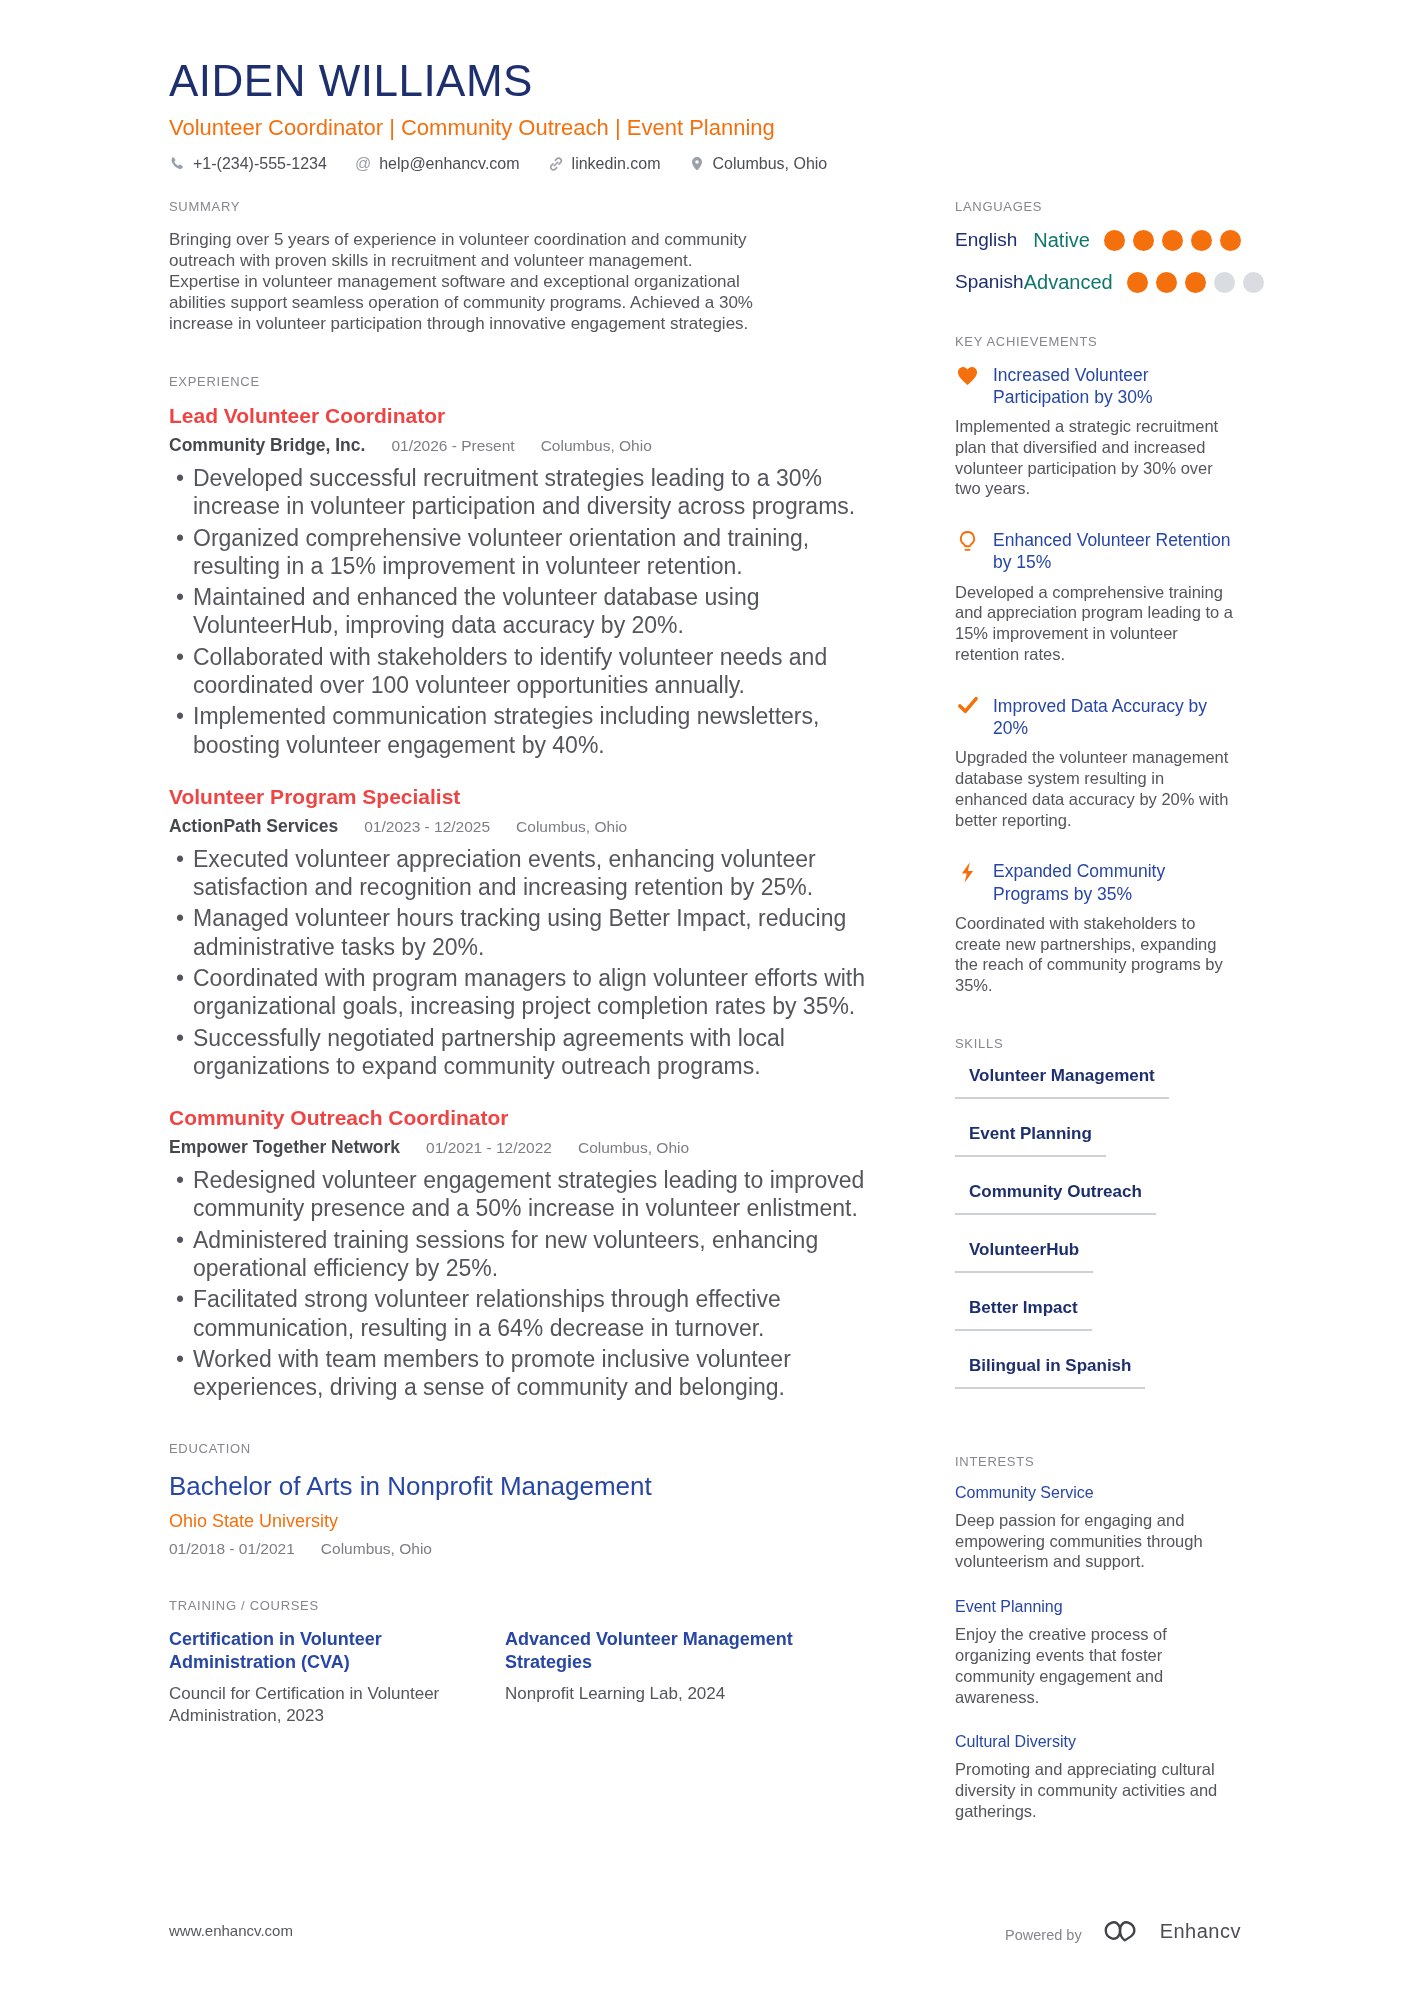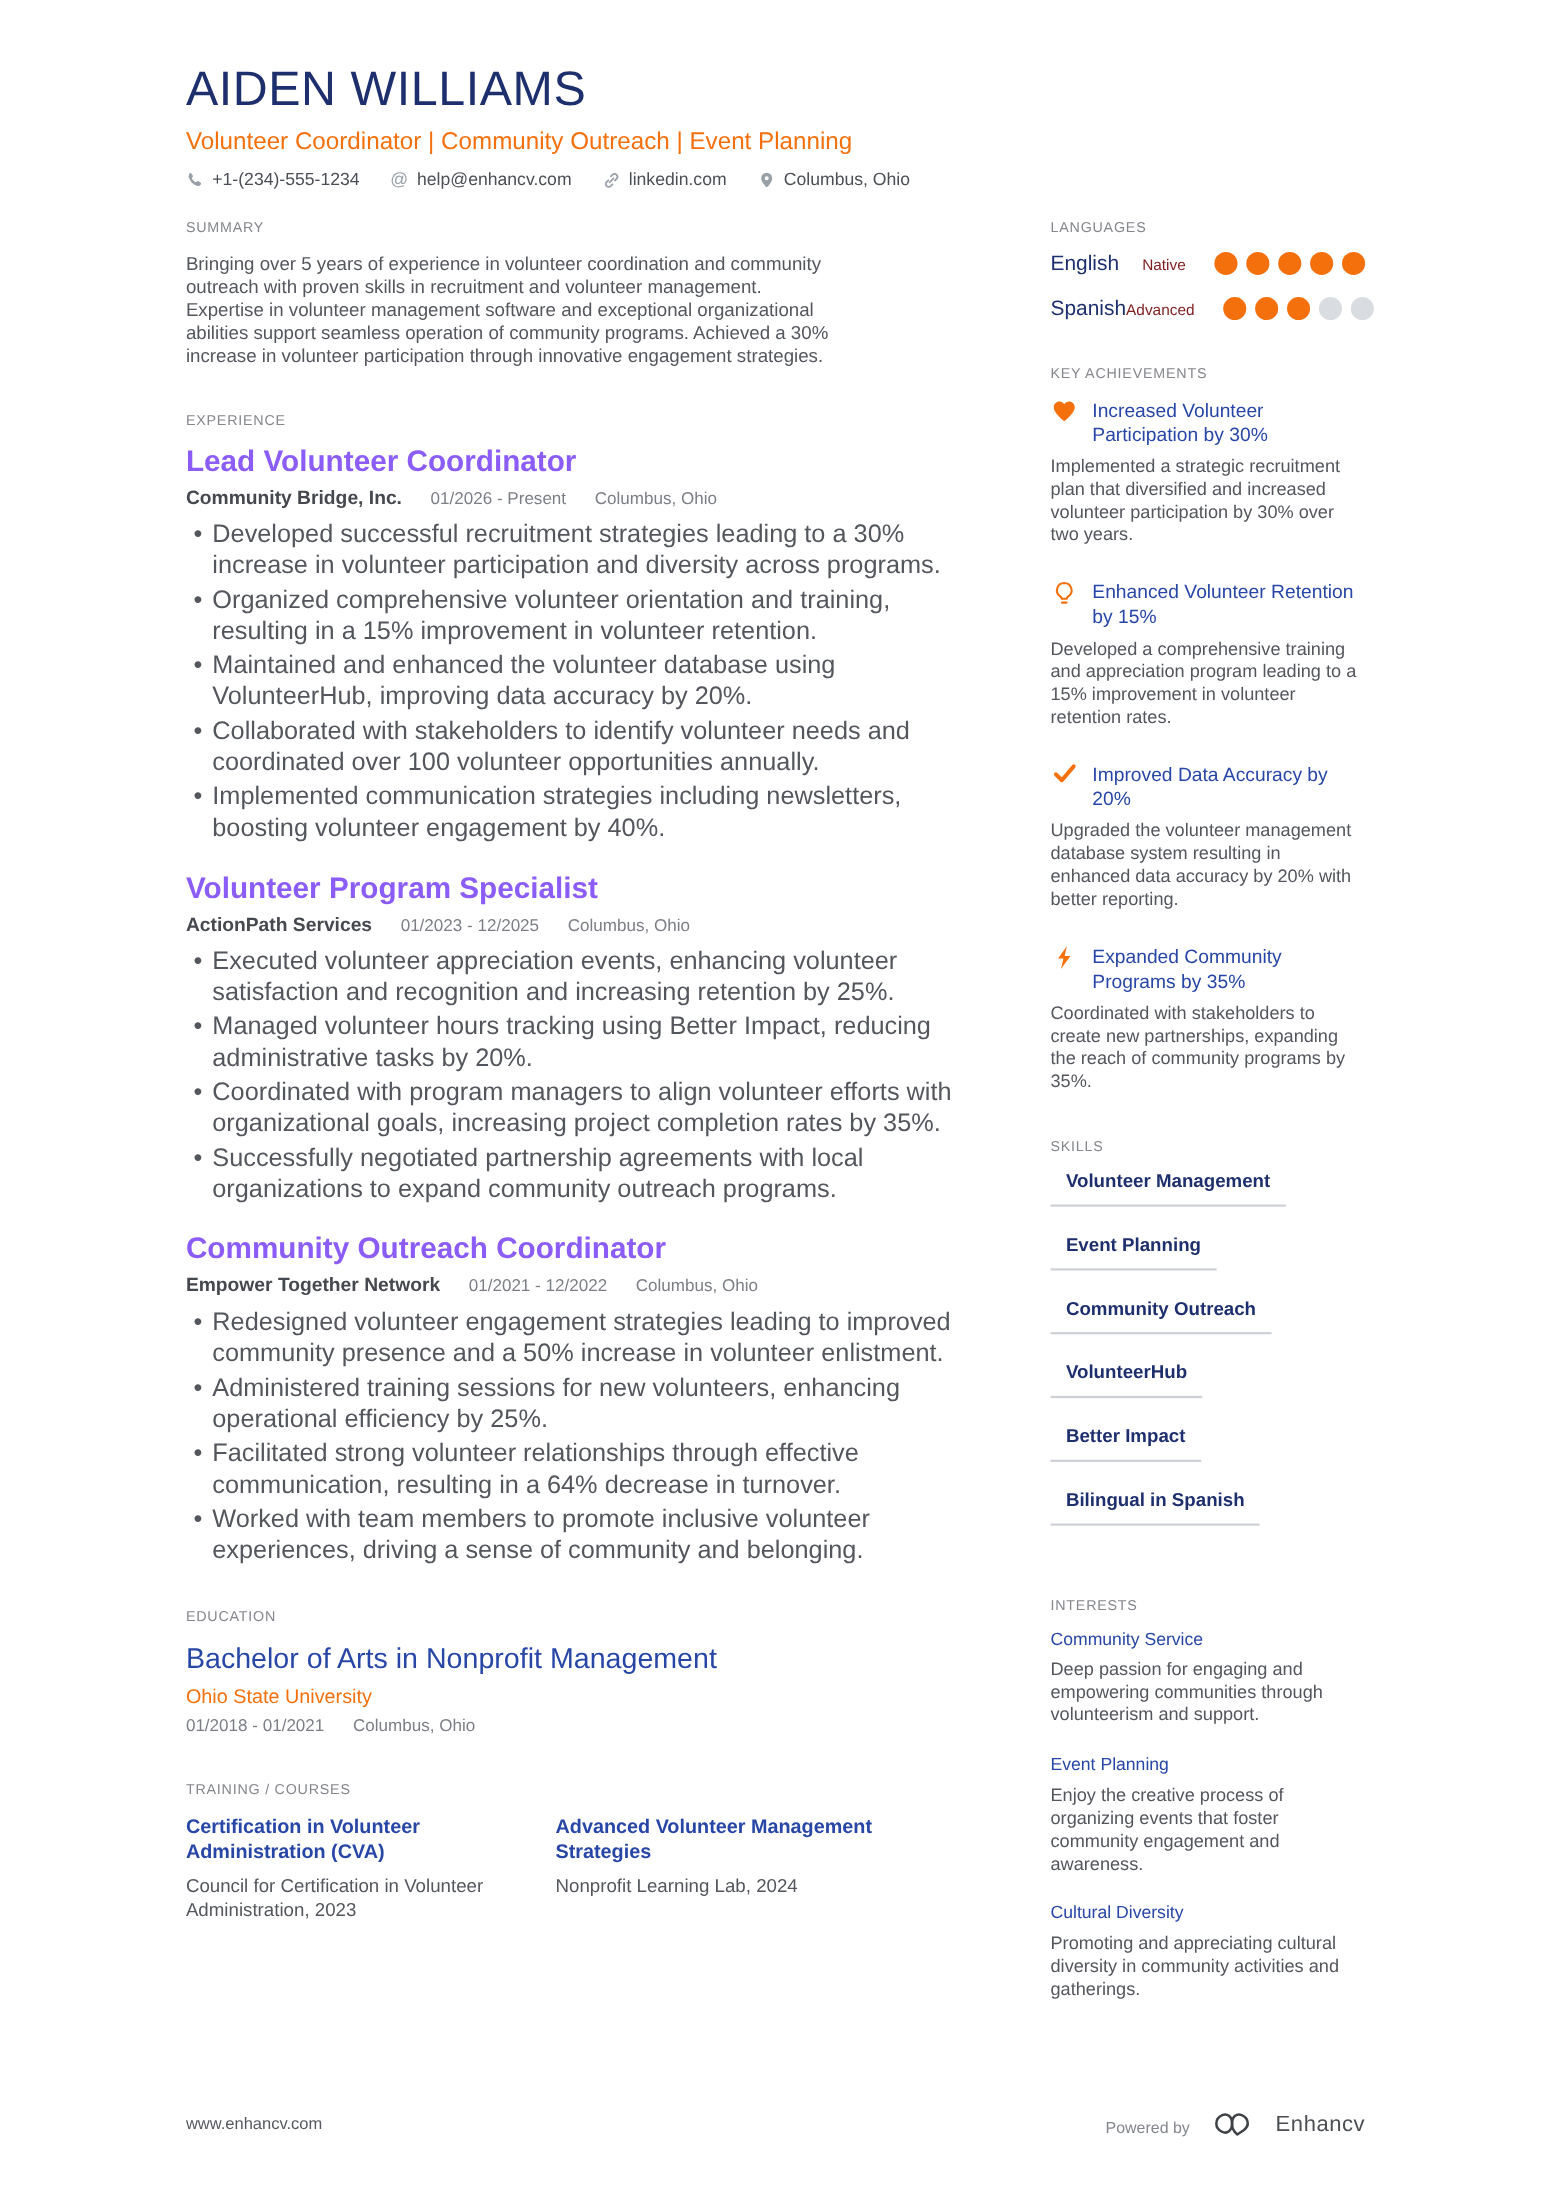--- a/index.html
+++ b/index.html
@@ -20,39 +20,39 @@
   
   .columns { display: flex; margin-top: 26px; }
   .col-left { flex: none; width: 718px; margin-right: 68px; }
   .col-right { flex: 1; min-width: 0; }
   .section { margin-bottom: 40px; }
   .label { font-size: 13px; letter-spacing: 0.7px; color: #85878d; font-weight: 400; margin: 0 0 15px; }
   
   .summary-text { font-size: 17px; line-height: 1.24; margin: 0; max-width: 592px; }
   
   .job { margin-bottom: 26px; }
-  .job-title { font-size: 27px; font-weight: 600; color: #8b5cf6; margin: 0 0 7px; }
+  .job-title { font-size: 21px; font-weight: 600; color: #ef4444; margin: 0 0 7px; }
   .job-meta { display: flex; align-items: baseline; gap: 26px; margin: 0 0 8px; }
   .company { font-size: 17.5px; font-weight: 600; color: #45484e; }
   .meta { font-size: 15.5px; color: #7b7e85; }
   .bullets { list-style: none; margin: 0; padding: 0; max-width: 722px; }
   .bullets li { position: relative; padding-left: 24px; font-size: 23px; line-height: 1.23; margin-bottom: 3px; }
   .bullets li::before { content: "\2022"; position: absolute; left: 7px; top: 0; color: #53565c; }
   
   .degree { font-size: 26px; font-weight: 500; color: #2746a6; margin: 0 0 9px; }
   .school { font-size: 18px; color: #f4700d; font-weight: 400; margin: 0 0 8px; }
   
   .courses { display: flex; gap: 48px; }
   .course { width: 288px; }
   .course-title { font-size: 18px; line-height: 1.28; font-weight: 600; color: #2746a6; margin: 0 0 9px; }
   .course-org { font-size: 17px; line-height: 1.24; color: #53565c; margin: 0; }
   
   .lang-row { display: flex; align-items: center; margin-bottom: 19px; }
   .lang-name { font-size: 19px; color: #1e2f6e; }
-  .lang-level { margin-left: auto; font-size: 14px; color: #7f1d1d; margin-right: 26px; }
+  .lang-level { margin-left: auto; font-size: 20px; color: #0f766e; margin-right: 14px; }
   .dots { display: flex; gap: 8px; }
   .dot { width: 21px; height: 21px; border-radius: 50%; background: #d9dce1; }
   .dot.filled { background: #f4700d; }
   
   .ach { margin-bottom: 30px; }
   .ach-head { display: flex; gap: 13px; margin-bottom: 8px; }
   .ach-icon { flex: none; width: 25px; display: flex; justify-content: center; padding-top: 1px; }
   .ach-title { font-size: 17.5px; line-height: 1.27; font-weight: 500; color: #2746a6; margin: 0; }
   .ach-text { font-size: 16.5px; line-height: 1.26; margin: 0; max-width: 432px; }
   

